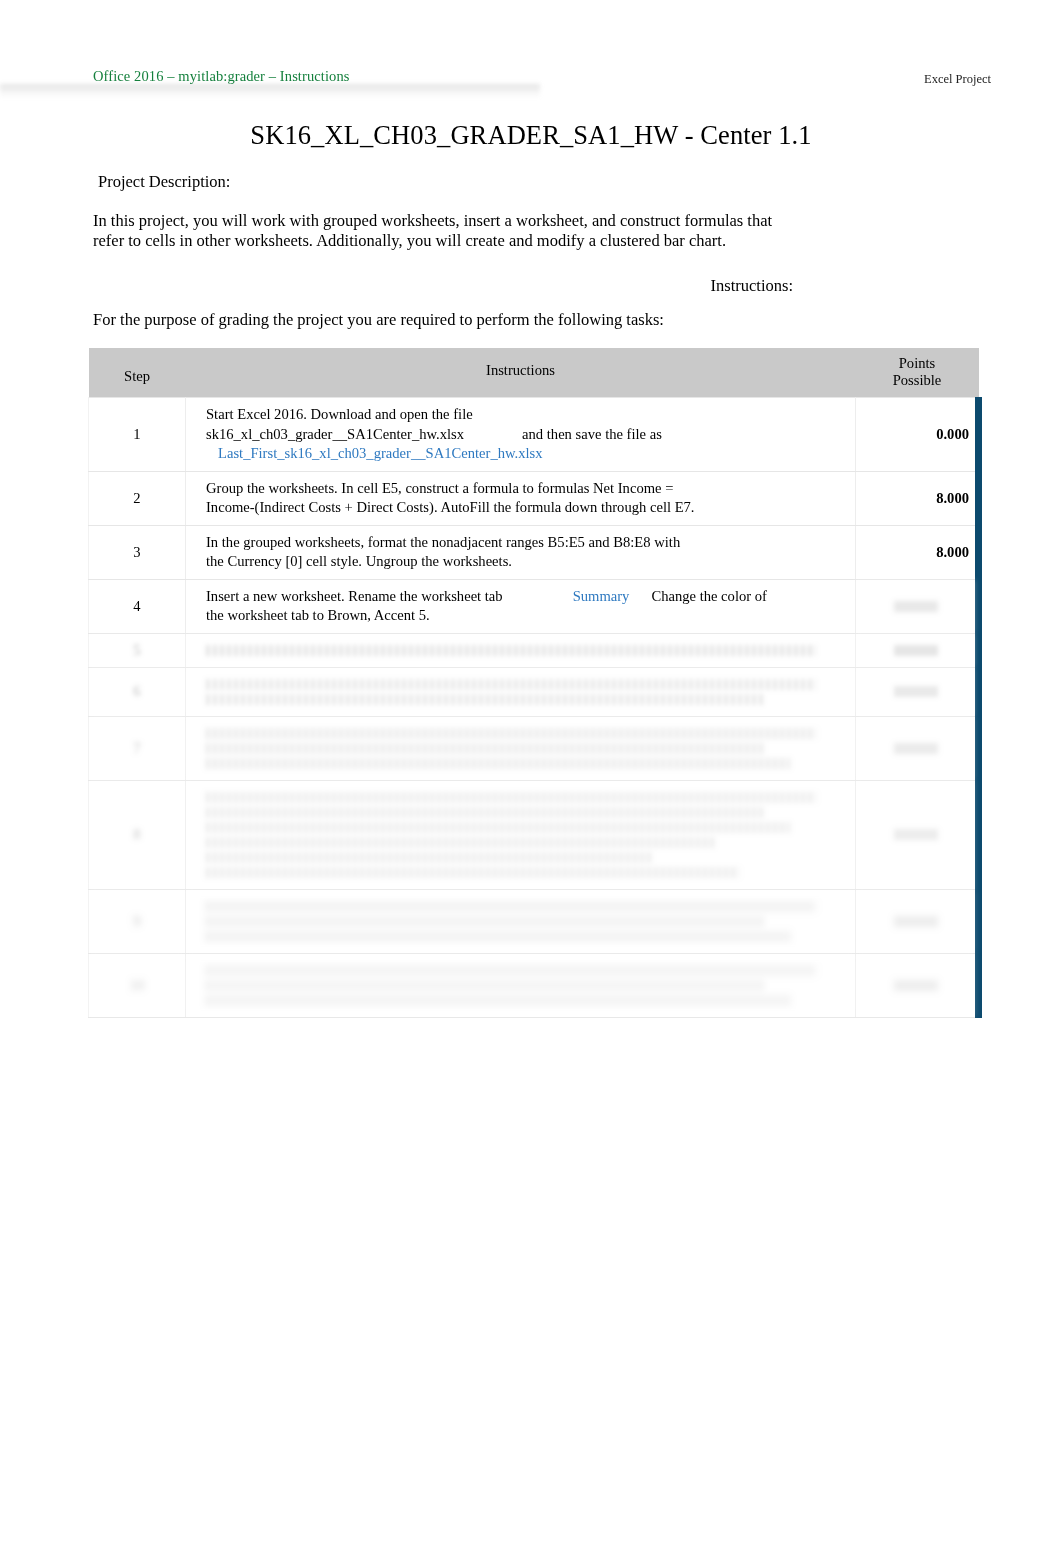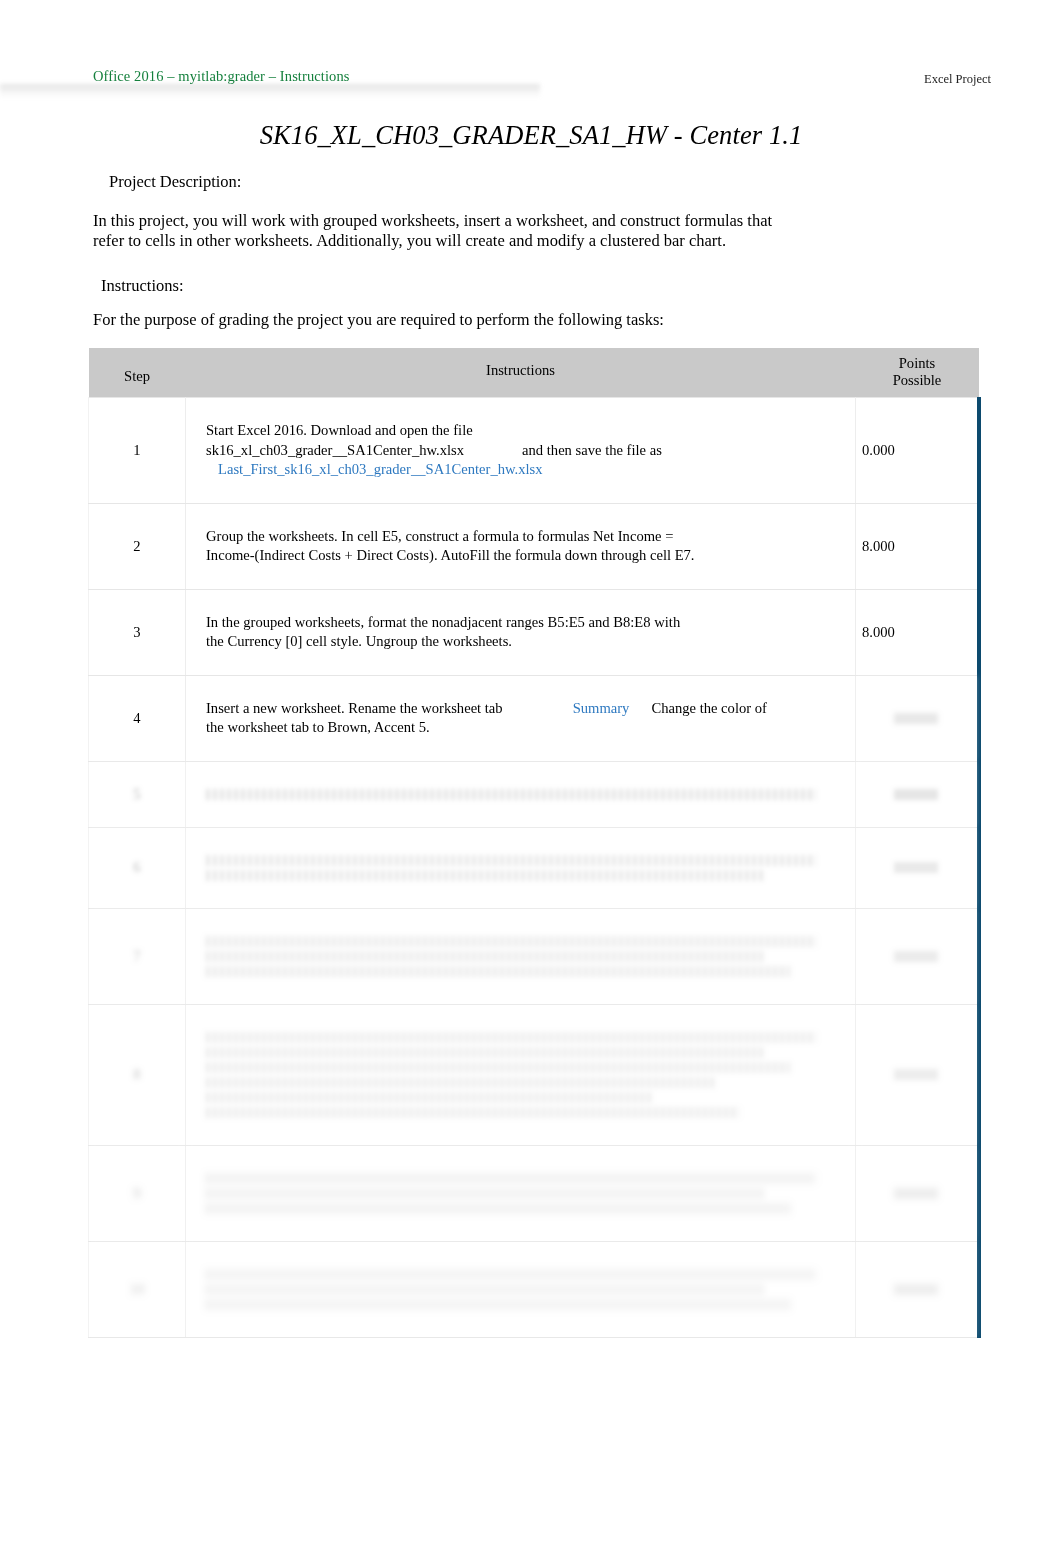--- a/index.html
+++ b/index.html
@@ -60,36 +60,35 @@
   
   .doc-title {
     position: absolute;
     top: 120px;
     left: 0;
     width: 1062px;
     text-align: center;
     font-size: 26.5px;
     letter-spacing: 0.1px;
     color: #000;
-    font-style: italic;
   }
 
   
   .body-block {
     position: absolute;
     left: 93px;
     top: 172px;
     width: 700px;
     font-size: 16.5px;
     line-height: 20.5px;
     color: #000;
   }
-  .p-label { margin: 0 0 18px 16px; }
+  .p-label { margin: 0 0 18px 5px; }
   .p-desc  { margin: 0 0 24px 0; line-height: 20.5px; }
-  .p-instr-label { margin: 0 0 14px 8px; }
+  .p-instr-label { margin: 0 0 14px 8px; text-align: right; }
   .p-instr-text  { margin: 0; }
 
   
   .grader-table {
     position: absolute;
     left: 88px;
     top: 348px;
     width: 890px;
     border-collapse: collapse;
     table-layout: fixed;
@@ -113,35 +112,36 @@
   .grader-table thead th.th-step { padding-top: 16px; }
   .grader-table thead th.th-instr { padding-top: 4px; }
 
   .grader-table tbody td {
     border-top: 1px solid #e6e6e6;
     border-bottom: 1px solid #e6e6e6;
     border-left: 1px solid #ededed;
     border-right: 1px solid #ededed;
     background: #ffffff;
     vertical-align: middle;
-    padding: 23px 6px;
+    padding: 7px 6px;
   }
   .grader-table tbody tr td.td-step {
     text-align: center;
     border-left: 1px solid #f2f2f2;
   }
   .grader-table tbody tr td.td-instr {
     text-align: left;
     padding-left: 20px;
     padding-right: 14px;
     line-height: 19.5px;
   }
   .grader-table tbody tr td.td-points {
-    text-align: left;
-    border-right: 4px solid #0c4a6e;
+    text-align: right;
+    border-right: 7px solid #0c4a6e;
+    font-weight: bold;
   }
   .link {
     color: #2e79c0;
     margin-left: 12px;
   }
   .gap { display: inline-block; width: 58px; }
 
   
   tr.fade-1 { filter: blur(1.9px); opacity: 0.30; }
   tr.fade-2 { filter: blur(2.3px); opacity: 0.26; }

